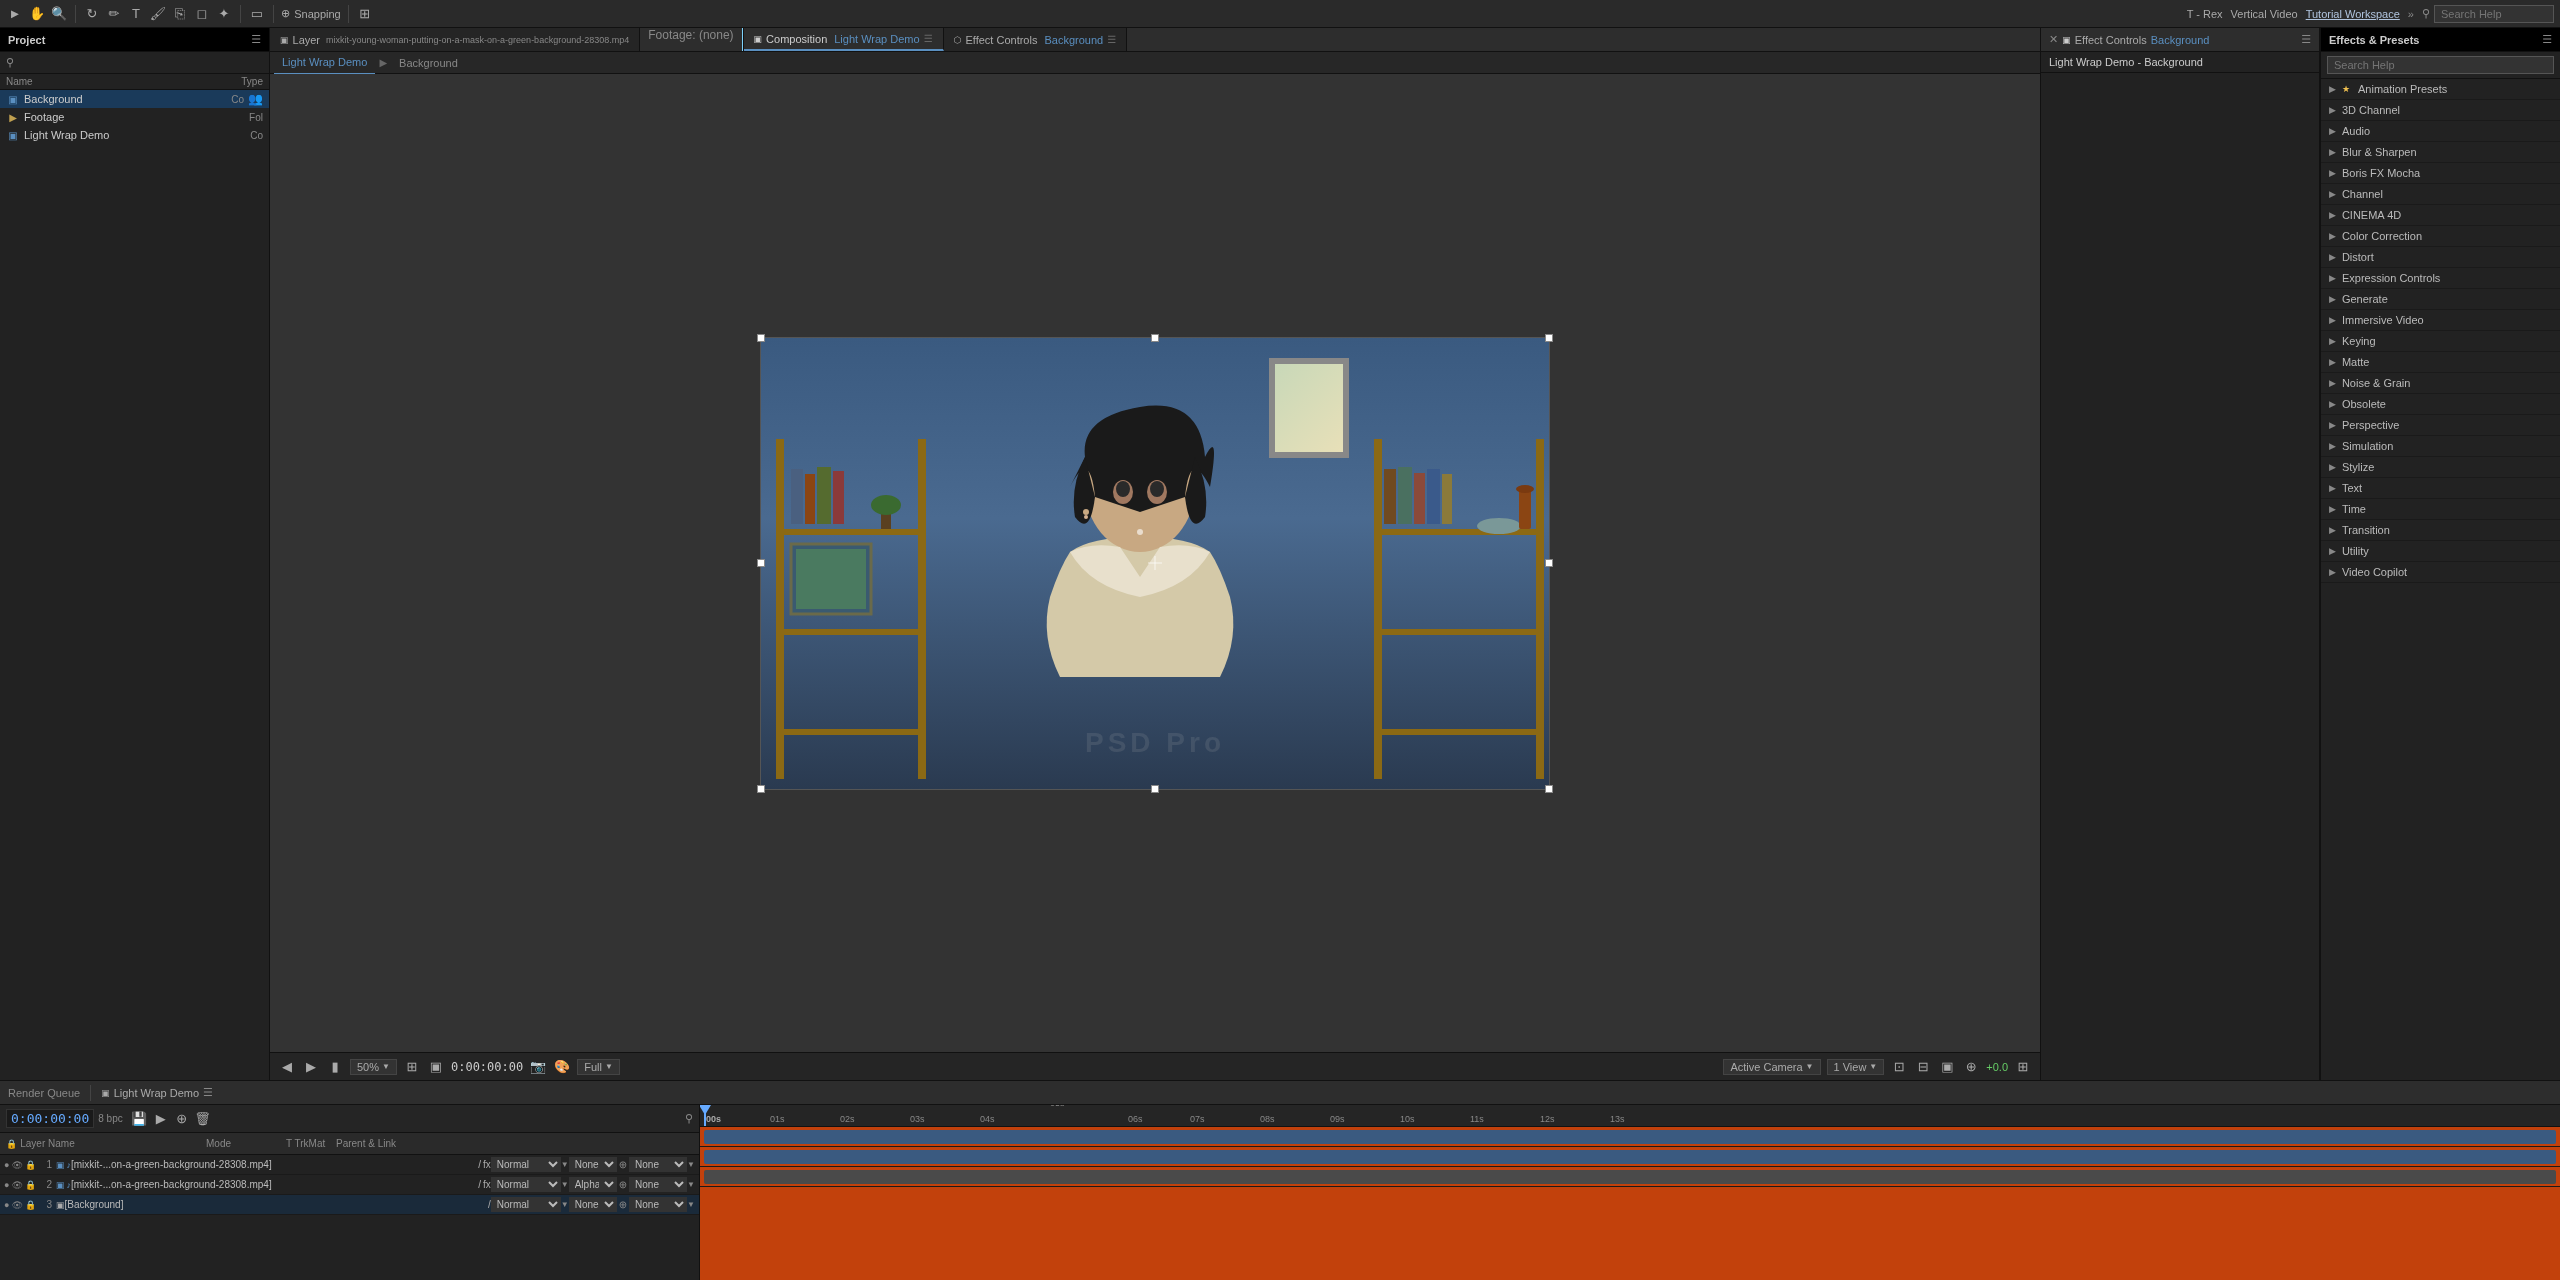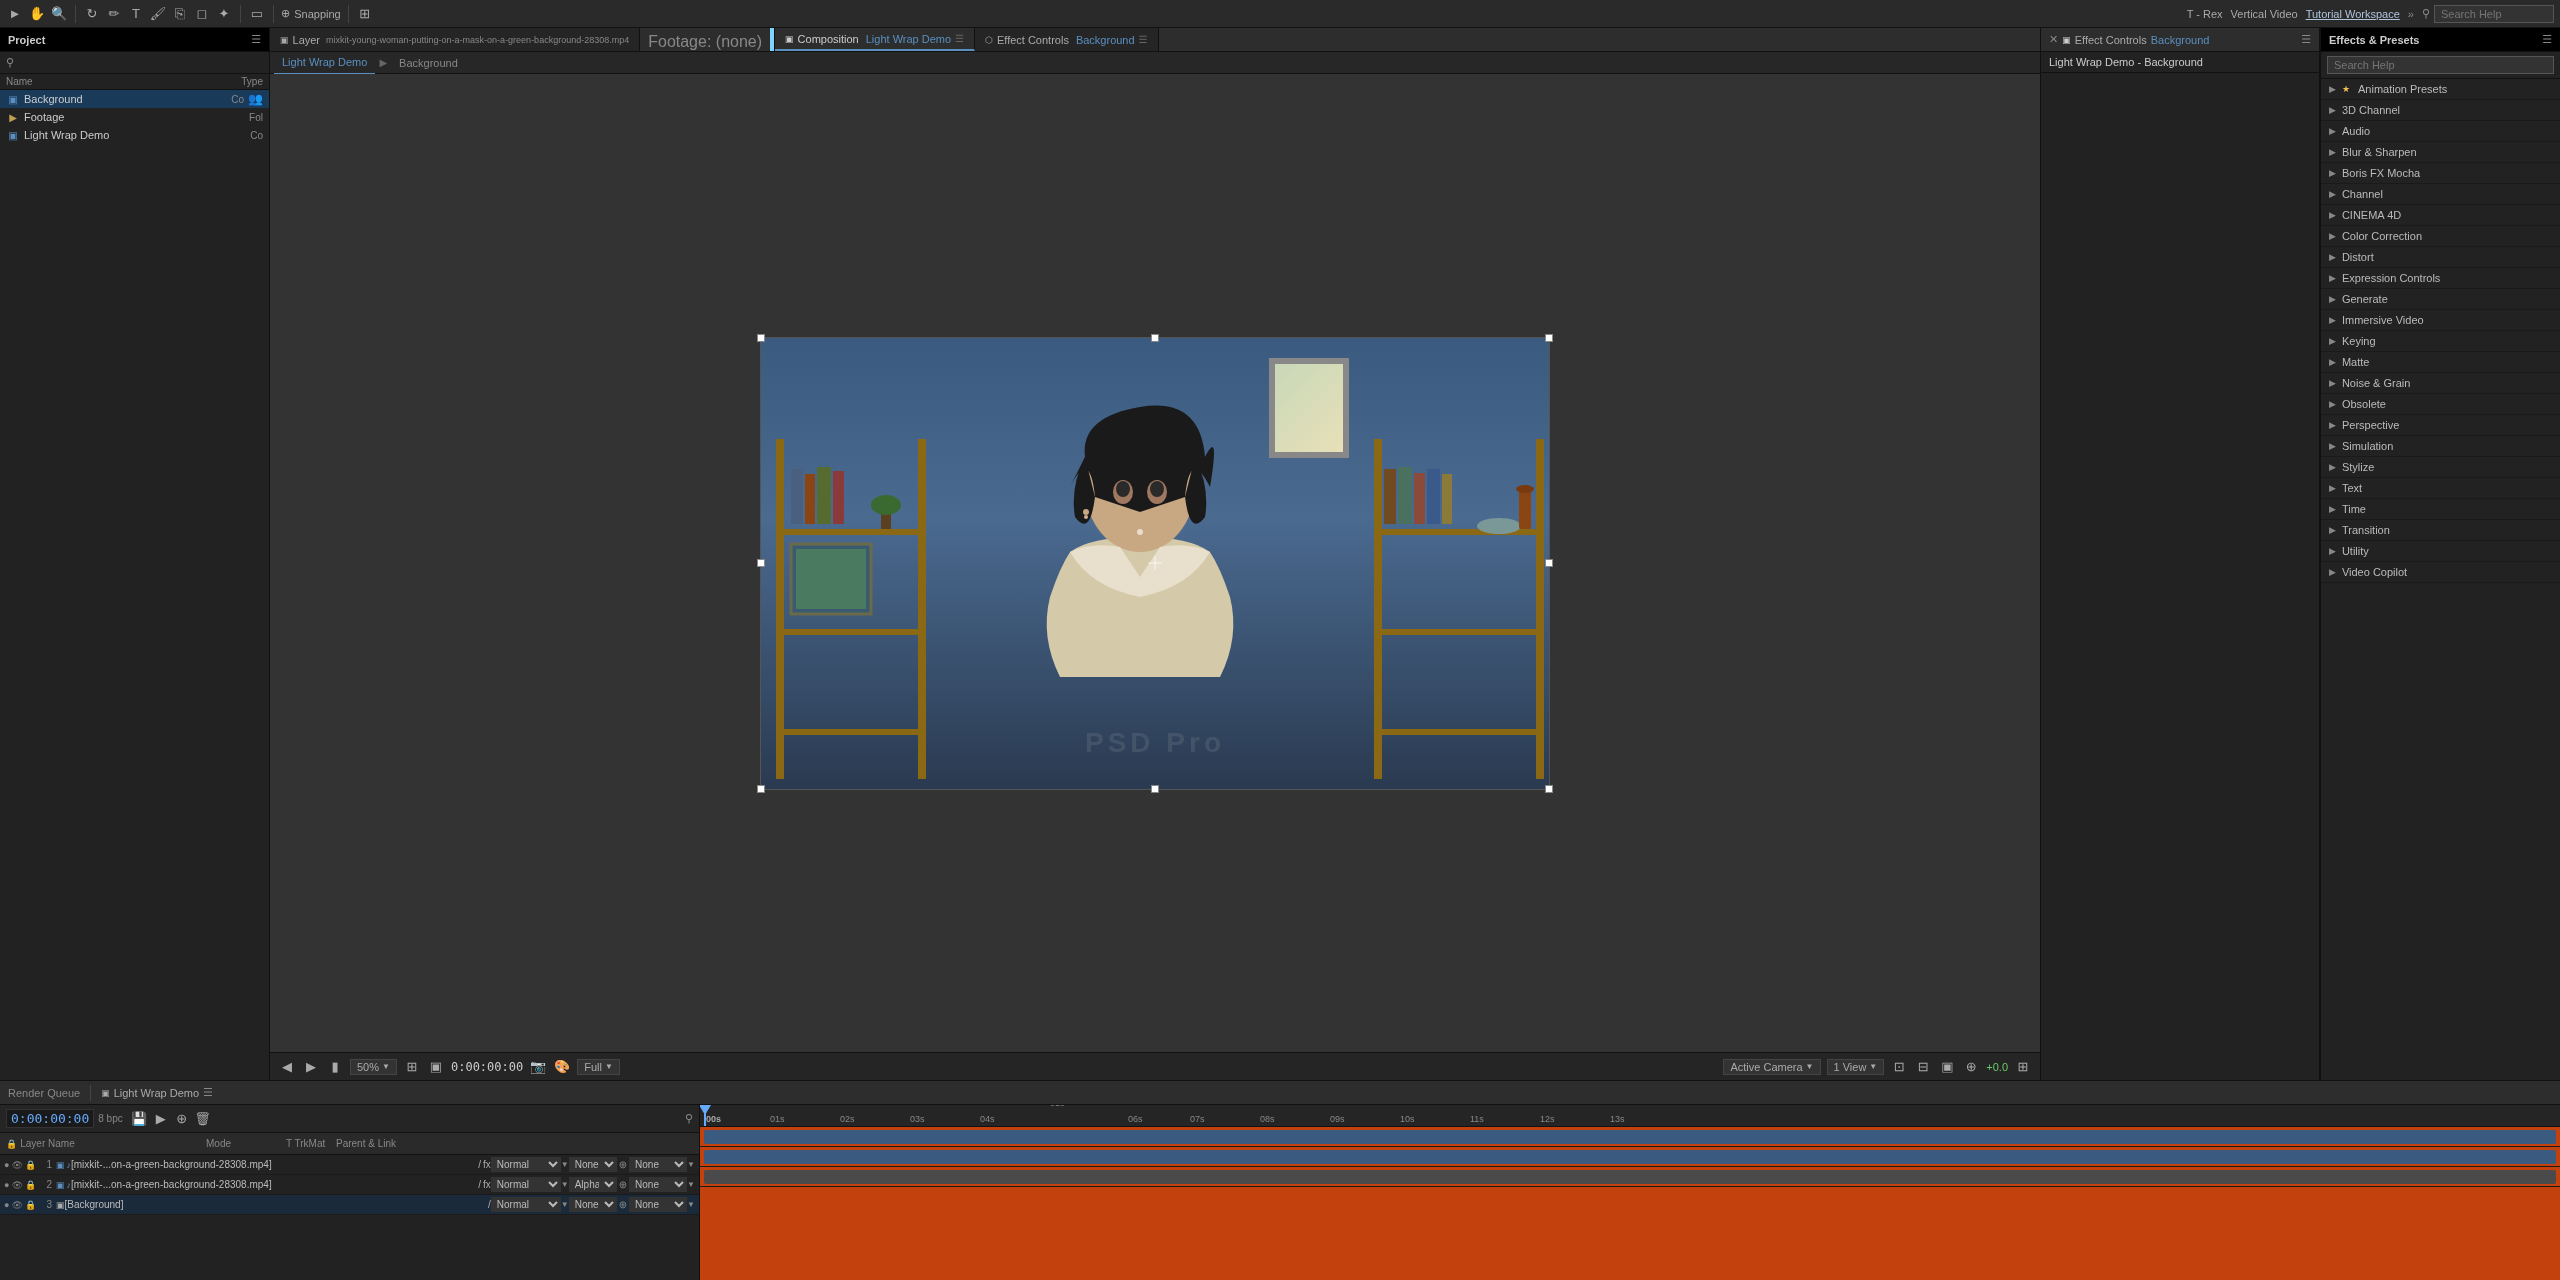--- a/index.html
+++ b/index.html
@@ -170,26 +170,26 @@
       color: #ccc;
       border-bottom: 2px solid #5a8fc0;
     }
     .tab-close {
       color: #666;
       font-size: 10px;
       cursor: pointer;
     }
     .footage-tab {
       display: flex;
-      align-items: flex-end;
+      align-items: flex-start;
       padding: 0 8px;
       gap: 6px;
-      font-size: 16px;
+      font-size: 12px;
       color: #888;
-      border-right: 4px solid #7dd3fc;
+      border-right: 1px solid #7dd3fc;
     }
 
     
     .source-tabs {
       display: flex;
       align-items: center;
       height: 22px;
       background: #272727;
       border-bottom: 1px solid #111;
       padding: 0 4px;

